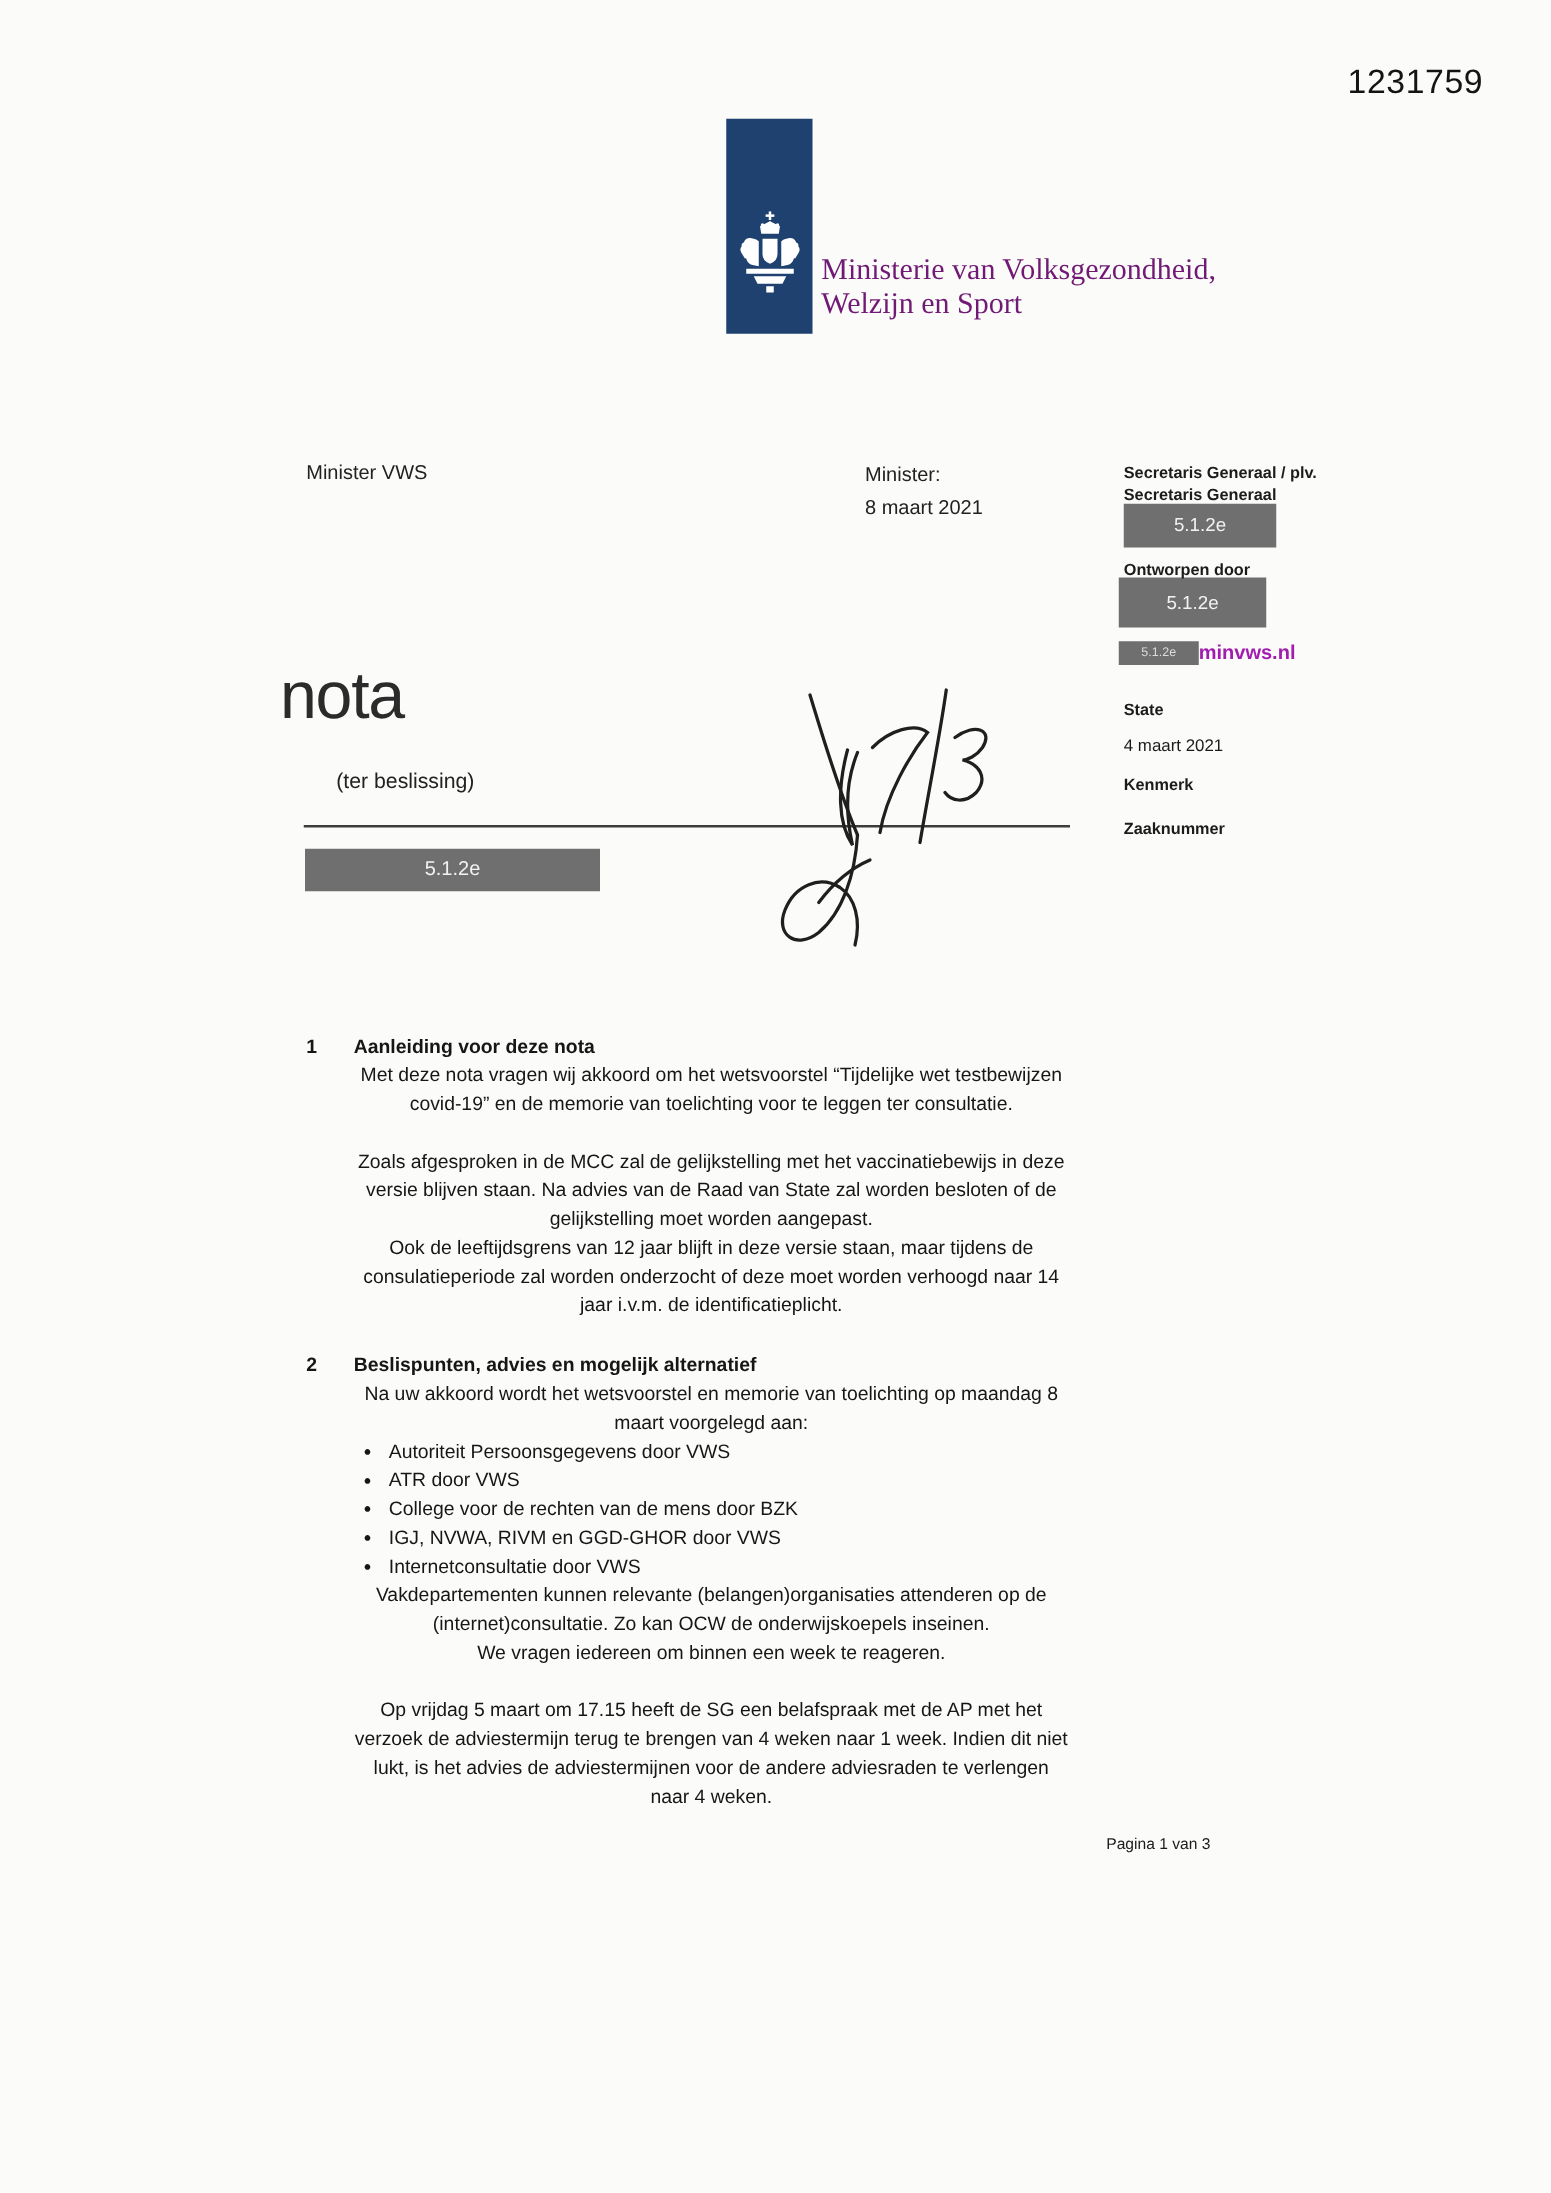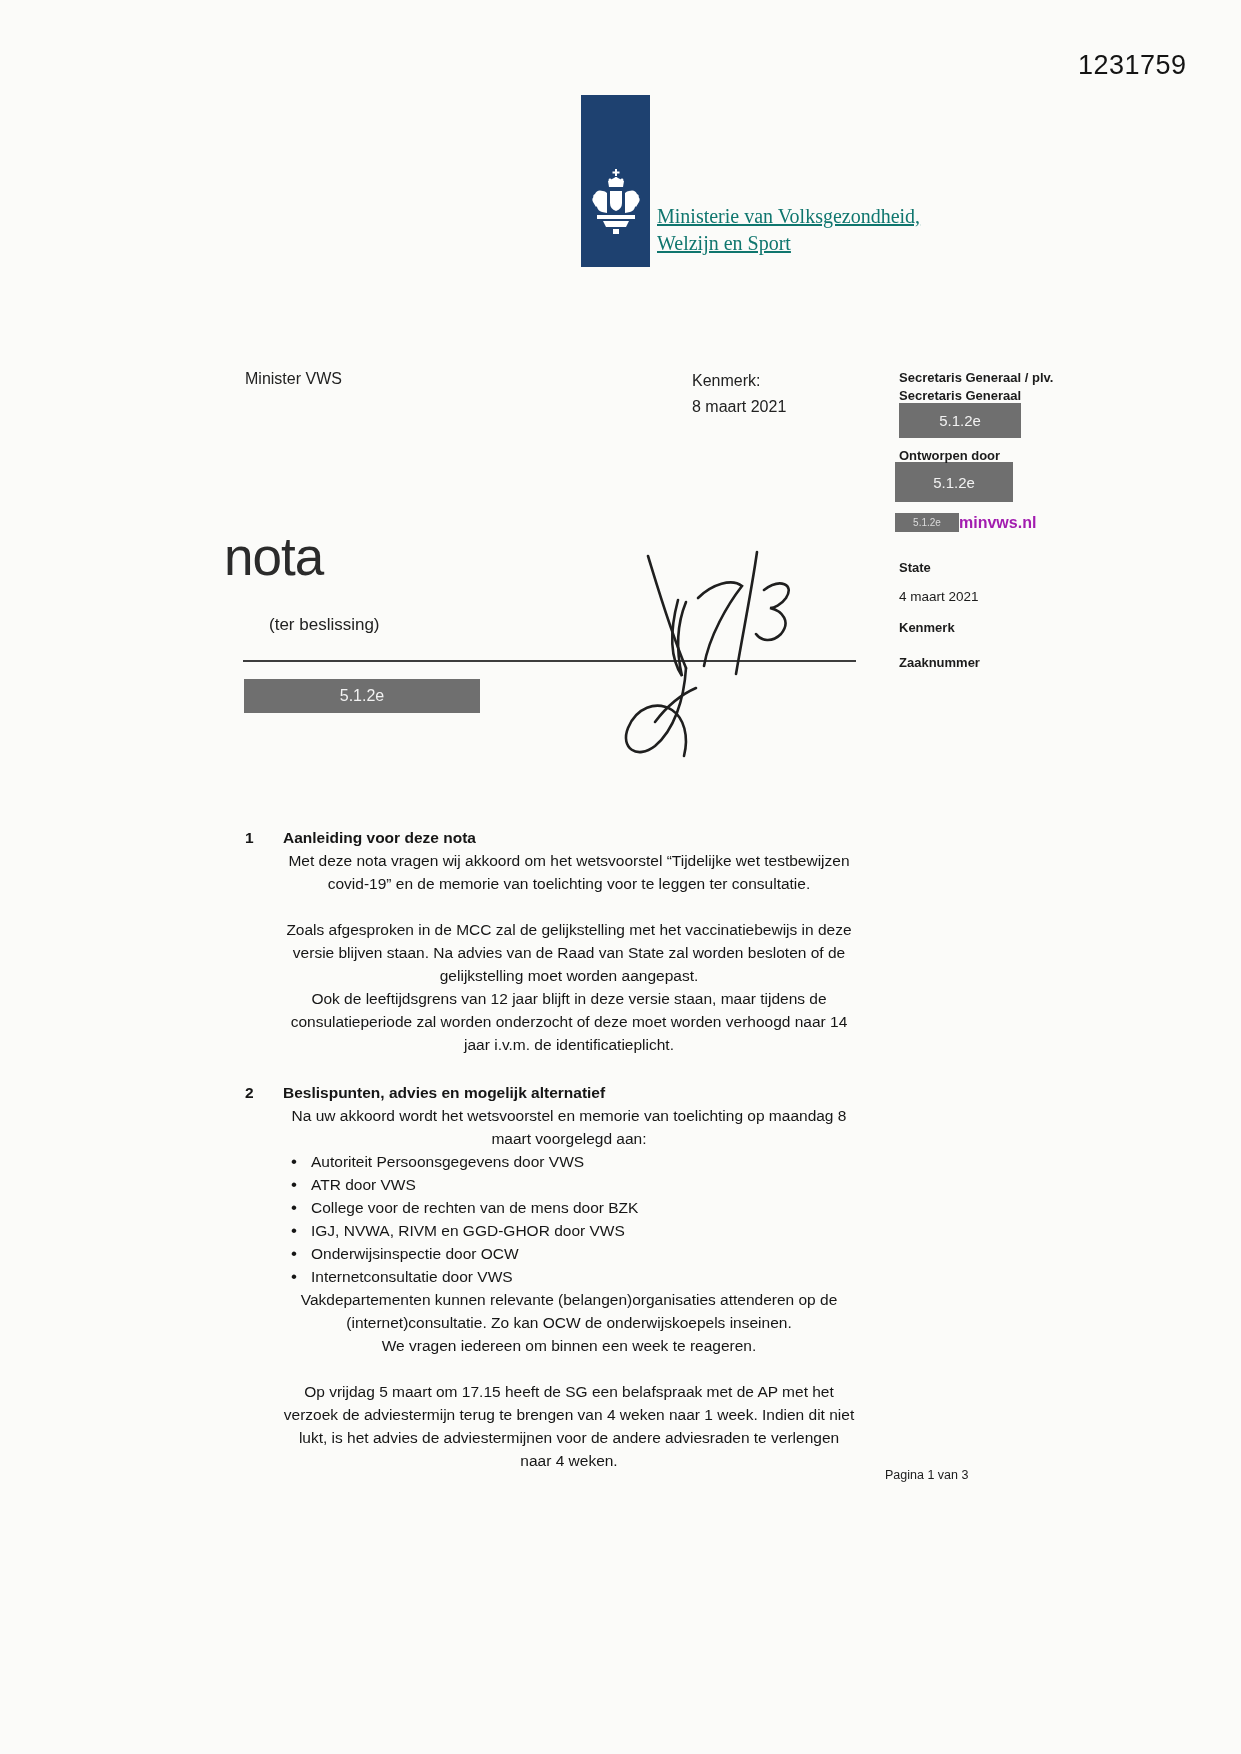--- a/index.html
+++ b/index.html
@@ -21,21 +21,21 @@
   
   .banner{
     left:581px;top:95px;width:69px;height:172px;
     background:#1e4170;
   }
   .banner svg{position:absolute;left:50%;bottom:12px;transform:translateX(-50%);}
 
   .ministry-name{
     left:657px;top:203px;
     font-family:"Liberation Serif", serif;
-    font-size:20px;line-height:27px;color:#0f766e;text-decoration:underline;
+    font-size:24px;line-height:27px;color:#701a75;
   }
 
   .recipient{left:245px;top:370px;font-size:16px;color:#222;}
 
   .deadline{left:692px;top:368px;font-size:16px;line-height:26px;color:#222;}
 
   
   .sidebar{left:899px;top:369px;width:185px;font-size:13px;color:#1b1b1b;}
   .sidebar .lbl{font-weight:bold;line-height:18px;}
   .redaction{
@@ -118,21 +118,21 @@
 </div>
 
 <div class="abs ministry-name">
   <div>Ministerie van Volksgezondheid,</div>
   <div>Welzijn en Sport</div>
 </div>
 
 <div class="abs recipient">Minister VWS</div>
 
 <div class="abs deadline">
-  <div>Kenmerk:</div>
+  <div>Minister:</div>
   <div>8 maart 2021</div>
 </div>
 
 <div class="abs sidebar">
   <div class="lbl">Secretaris Generaal / plv.</div>
   <div class="lbl">Secretaris Generaal</div>
   <div class="redaction box1">5.1.2e</div>
   <div class="lbl designed">Ontworpen door</div>
   <div class="redaction box2">5.1.2e</div>
   <div class="email-row">
@@ -177,21 +177,20 @@
     <span>Beslispunten, advies en mogelijk alternatief</span>
   </div>
   <div class="sec-body">
     <p>Na uw akkoord wordt het wetsvoorstel en memorie van toelichting op maandag 8 maart voorgelegd aan:</p>
     <ul class="bullets">
 
     <li>Autoriteit Persoonsgegevens door VWS</li>
         <li>ATR door VWS</li>
         <li>College voor de rechten van de mens door BZK</li>
         <li>IGJ, NVWA, RIVM en GGD-GHOR door VWS</li>
-        <li>Onderwijsinspectie door OCW</li>
         <li>Internetconsultatie door VWS</li>
       </ul>
     <p>Vakdepartementen kunnen relevante (belangen)organisaties attenderen op de (internet)consultatie. Zo kan OCW de onderwijskoepels inseinen.</p>
     <p>We vragen iedereen om binnen een week te reageren.</p>
     <p class="gap">Op vrijdag 5 maart om 17.15 heeft de SG een belafspraak met de AP met het verzoek de adviestermijn terug te brengen van 4 weken naar 1 week. Indien dit niet lukt, is het advies de adviestermijnen voor de andere adviesraden te verlengen naar 4 weken.</p>
   </div>
 
 </div>
 
 <div class="abs footer">Pagina 1 van 3</div>

